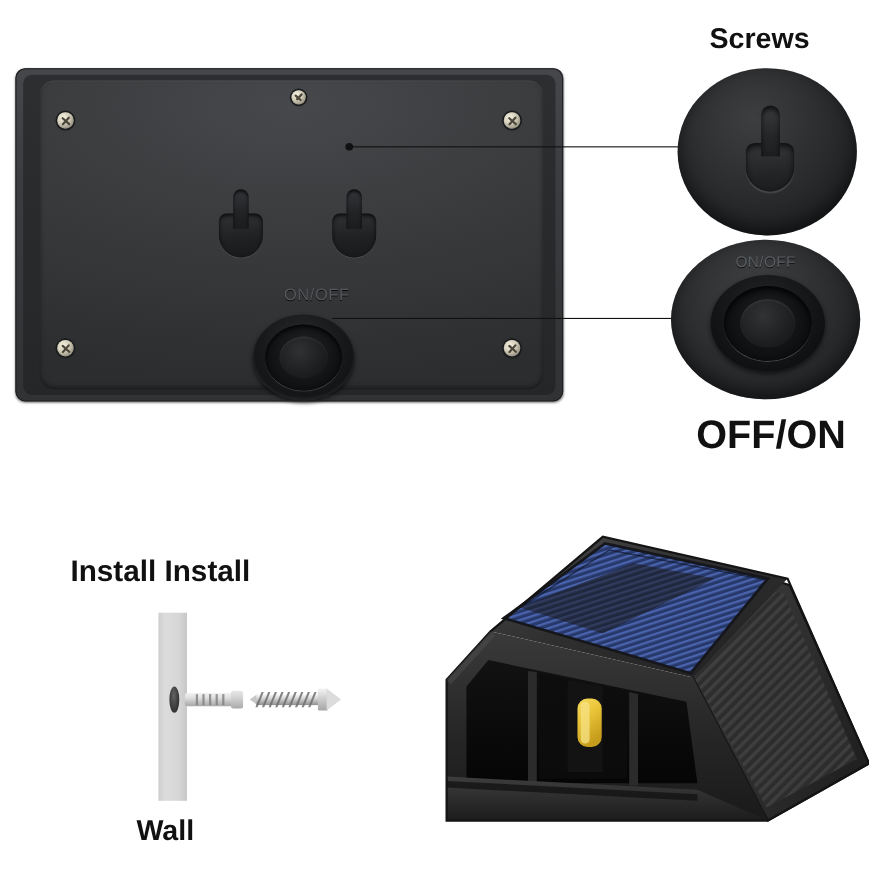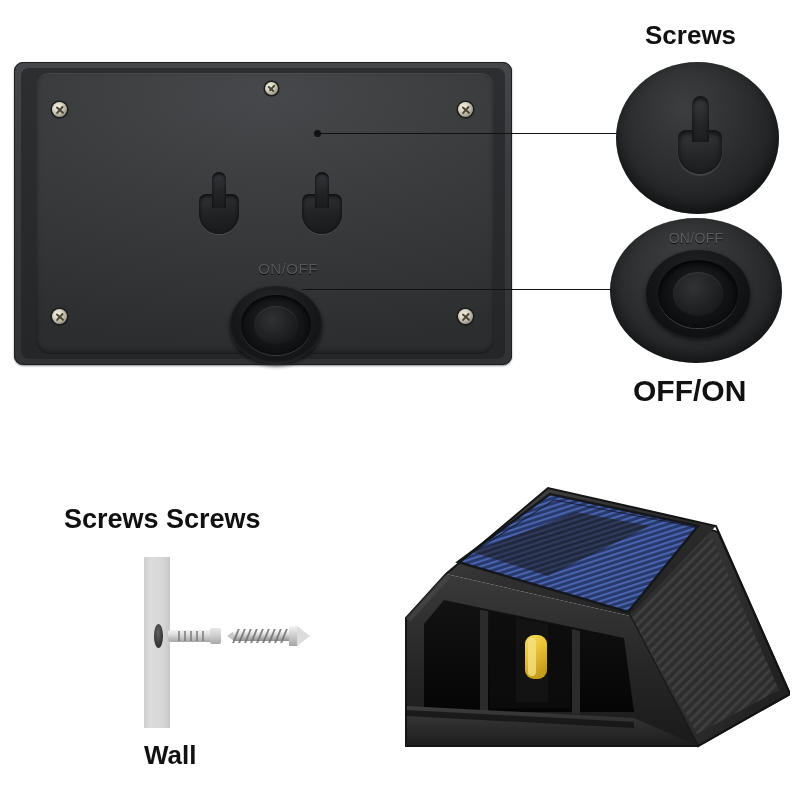--- a/index.html
+++ b/index.html
@@ -286,23 +286,23 @@
 
   
   .heading {
     position: absolute;
     font-weight: bold;
     color: #111111;
     font-family: "Liberation Sans", sans-serif;
     white-space: nowrap;
   }
   .heading.h-install { left: 645px; top: 20px;  font-size: 26px; }
-  .heading.h-offon   { left: 633px; top: 374px; font-size: 30px; }
+  .heading.h-offon   { left: 633px; top: 374px; font-size: 36px; }
   .heading.h-screws  { left: 64px;  top: 504px; font-size: 27px; }
-  .heading.h-wall    { left: 124px; top: 740px; font-size: 26px; margin-left: 20px; }
+  .heading.h-wall    { left: 124px; top: 740px; font-size: 26px; }
 
   
   .wall-bar {
     position: absolute;
     left: 144px;
     top: 557px;
     width: 26px;
     height: 171px;
     background: linear-gradient(90deg,#cfcfcf 0%, #dcdcdc 25%, #d6d6d6 72%, #c7c7c7 100%);
   }
@@ -455,21 +455,21 @@
     <div class="sw-label">ON/OFF</div>
     <div class="sw-outer">
       <div class="sw-ring">
         <div class="sw-core"></div>
       </div>
     </div>
   </div>
 
   <div class="heading h-offon">OFF/ON</div>
 
-  <div class="heading h-screws">Screws Screws</div>
+  <div class="heading h-screws">Install Install</div>
 
   <div class="wall-bar"></div>
   <div class="wall-hole"></div>
 
   <div class="anchor">
     <span class="a-body"></span>
     <span class="a-fin" style="left:10px;"></span>
     <span class="a-fin" style="left:16px;"></span>
     <span class="a-fin" style="left:22px;"></span>
     <span class="a-fin" style="left:28px;"></span>

